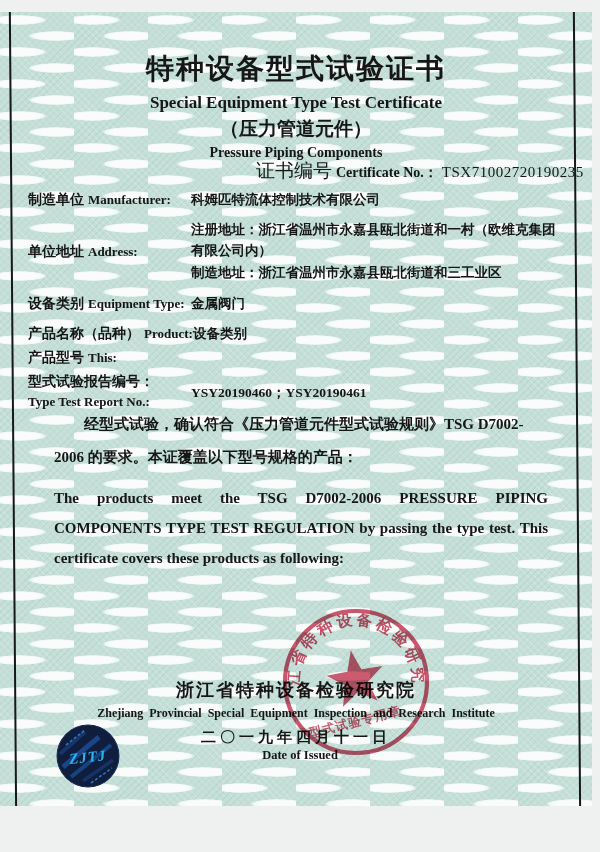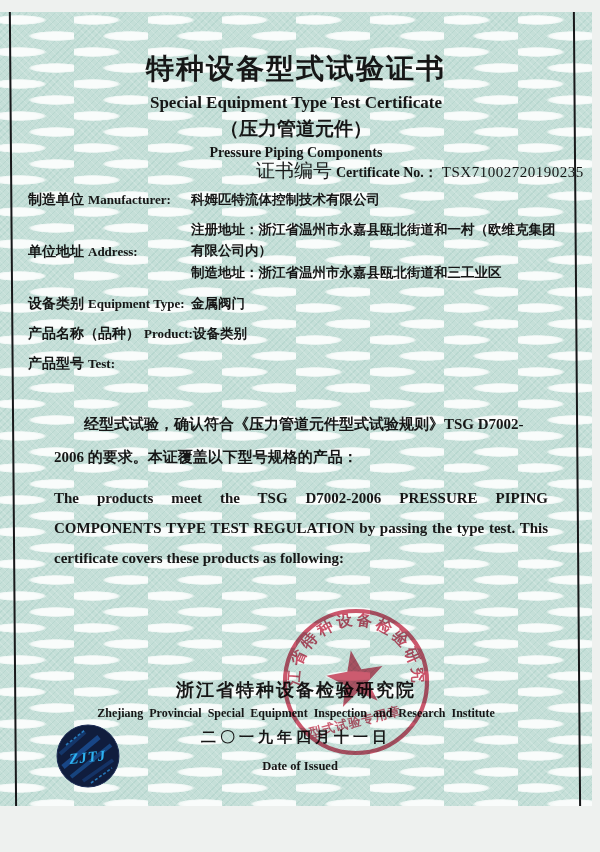--- a/index.html
+++ b/index.html
@@ -40,34 +40,34 @@
   .flabel { flex:0 0 163px; white-space:nowrap; line-height:20px; }
   .flabel .label-cn { font-size:14px; font-weight:bold; }
   .flabel .label-en { font-size:13px; font-weight:bold; }
   .flabel.stacked { white-space:normal; }
   .flabel.stacked .label-cn, .flabel.stacked .label-en { display:block; }
   .fvalue { flex:1; font-size:13.5px; font-weight:bold; line-height:21px; }
   .fvalue .vline { margin-bottom:1px; }
   .row-manufacturer { margin-bottom:9px; }
   .row-address { margin-bottom:9px; }
   .row-equipment-type { margin-bottom:9px; }
-  .row-product { margin-bottom:9px; }
+  .row-product { margin-bottom:3px; }
   .row-model { margin-bottom:4px; }
 
   .declaration { position:absolute; top:396px; left:54px; width:494px; }
   .decl-cn { font-size:15px; font-weight:bold; line-height:33px; text-indent:30px; }
   .decl-en { font-size:15px; font-weight:bold; line-height:30px; text-align:justify; margin-top:9px; }
 
   .specs { position:absolute; top:567px; left:178px; font-size:15.5px; font-weight:bold; line-height:30px; }
 
   .footer { position:absolute; top:666px; left:0; width:592px; text-align:center; }
   .issuer-cn { font-size:18px; font-weight:bold; letter-spacing:2px; }
   .issuer-en { font-size:12px; font-weight:bold; margin-top:4px; word-spacing:3px; }
   .date-cn   { font-size:15px; font-weight:bold; letter-spacing:4px; margin-top:7px; }
-  .date-en   { font-size:12.5px; font-weight:bold; margin-top:12px;padding-left:8px; }
+  .date-en   { font-size:12.5px; font-weight:bold; margin-top:1px;padding-left:8px; }
 
   .seal { position:absolute; left:278px; top:592px; width:156px; height:156px;
           mix-blend-mode:multiply; opacity:0.9; }
   .hologram { position:absolute; left:55px; top:711px; width:66px; height:66px; }
 </style>
 </head>
 <body>
 
 <div class="sheet">
   <div class="frame"></div>
@@ -118,24 +118,31 @@
       <div class="flabel">
         <span class="label-cn">产品名称（品种）</span>
         <span class="label-en">Product:</span>
       </div>
       <div class="fvalue">设备类别</div>
     </div>
 
     <div class="frow row-model">
       <div class="flabel">
         <span class="label-cn">产品型号</span>
-        <span class="label-en">Test:</span>
+        <span class="label-en">This:</span>
       </div>
     </div>
 
+    <div class="frow center">
+      <div class="flabel stacked">
+        <span class="label-cn">型式试验报告编号：</span>
+        <span class="label-en">Type Test Report No.:</span>
+      </div>
+      <div class="fvalue">YSY20190460；YSY20190461</div>
+    </div>
 
   </div>
 
   <div class="declaration">
     <div class="decl-cn">经型式试验，确认符合《压力管道元件型式试验规则》TSG D7002-2006 的要求。本证覆盖以下型号规格的产品：</div>
     <div class="decl-en">The products meet the TSG D7002-2006 PRESSURE PIPING COMPONENTS TYPE TEST REGULATION by passing the type test. This certificate covers these products as following:</div>
   </div>
 
 
   <div class="footer">

